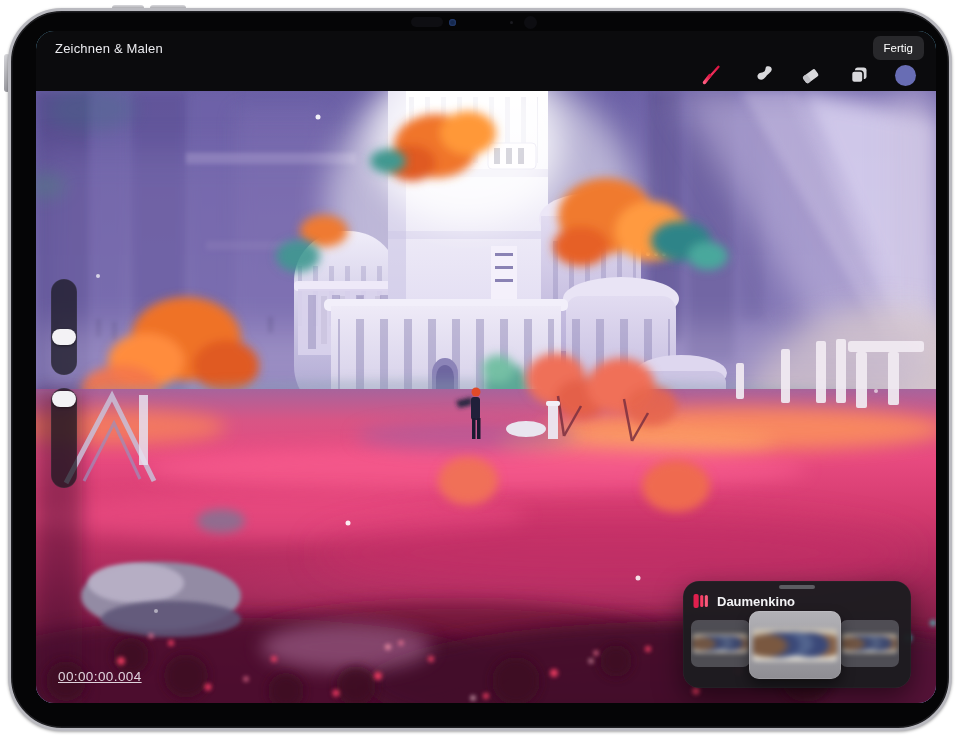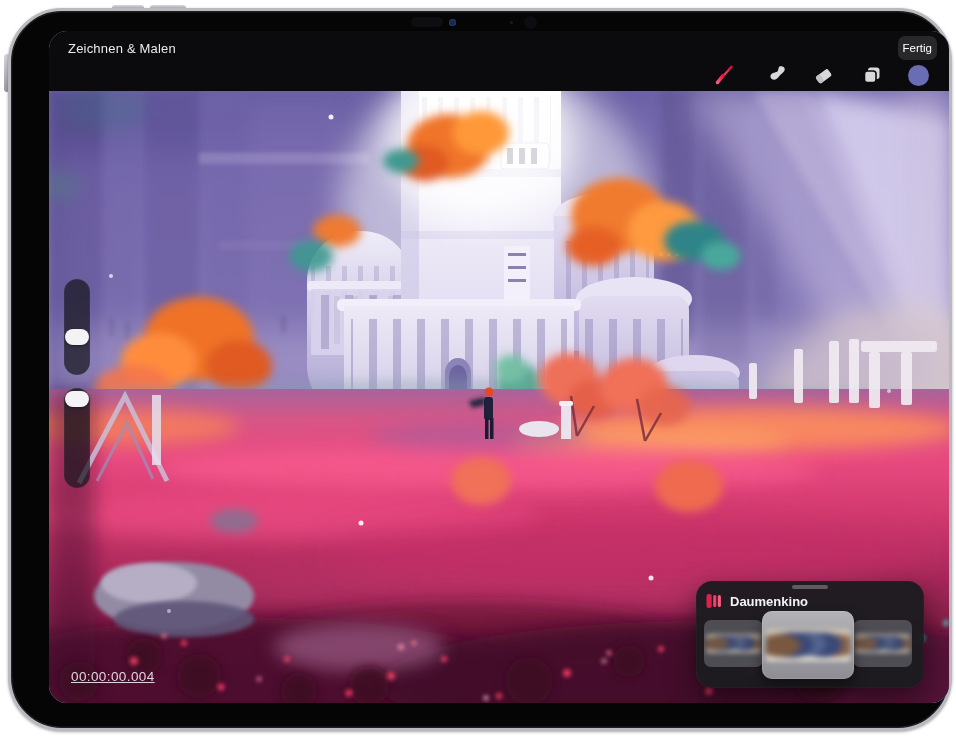--- a/index.html
+++ b/index.html
@@ -11,24 +11,24 @@
   .ipad{position:absolute;left:8px;top:8px;width:944px;height:723px;background:#050506;
         border:3px solid #b9b9bf;border-radius:54px;z-index:2;
         box-shadow:inset 0 0 0 1.5px #1f1f22, 0 1px 3px rgba(0,0,0,.35);}
   .camera-strip{position:absolute;left:392px;top:4px;width:150px;height:18px;}
   .cam-pill{position:absolute;left:8px;top:2px;width:32px;height:10px;border-radius:5px;background:#0e0e12;}
   .cam-lens{position:absolute;left:46px;top:4px;width:7px;height:7px;border-radius:50%;background:#16294e;box-shadow:inset 0 0 2px #3a59a0;}
   .cam-dot{position:absolute;left:107px;top:6px;width:3px;height:3px;border-radius:50%;background:#1b1b20;}
   .cam-ring{position:absolute;left:121px;top:1px;width:13px;height:13px;border-radius:50%;background:#0d0d11;}
 
   
-  .screen{position:absolute;left:25px;top:20px;width:900px;height:672px;background:#7dd3fc;border-radius:18px;overflow:hidden;margin-left:13px;}
+  .screen{position:absolute;left:25px;top:20px;width:900px;height:672px;background:#7dd3fc;border-radius:18px;overflow:hidden;}
   .titlebar{position:absolute;left:0;top:0;width:100%;height:60px;background:#0b0b0d;z-index:5;}
   .app-title{position:absolute;left:19px;top:10px;font-size:13px;color:#ebebef;letter-spacing:.2px;}
-  .done-btn{position:absolute;right:12px;top:5px;height:24px;padding:0 5px;background:#28282b;border:0;border-radius:7px;
+  .done-btn{position:absolute;right:12px;top:5px;height:24px;padding:0 11px;background:#28282b;border:0;border-radius:7px;
             color:#fff;font-size:11.5px;line-height:24px;}
   .tool-btn{position:absolute;top:26px;width:36px;height:36px;background:transparent;border:0;padding:6px;}
   .tool-btn svg{display:block;width:24px;height:24px;}
   .swatch{width:21px;height:21px;border-radius:50%;margin:1px;}
 
   
   .canvas{position:absolute;left:0;top:60px;width:900px;height:612px;overflow:hidden;background:#756aa9;}
   .canvas svg{display:block;}
 
   

